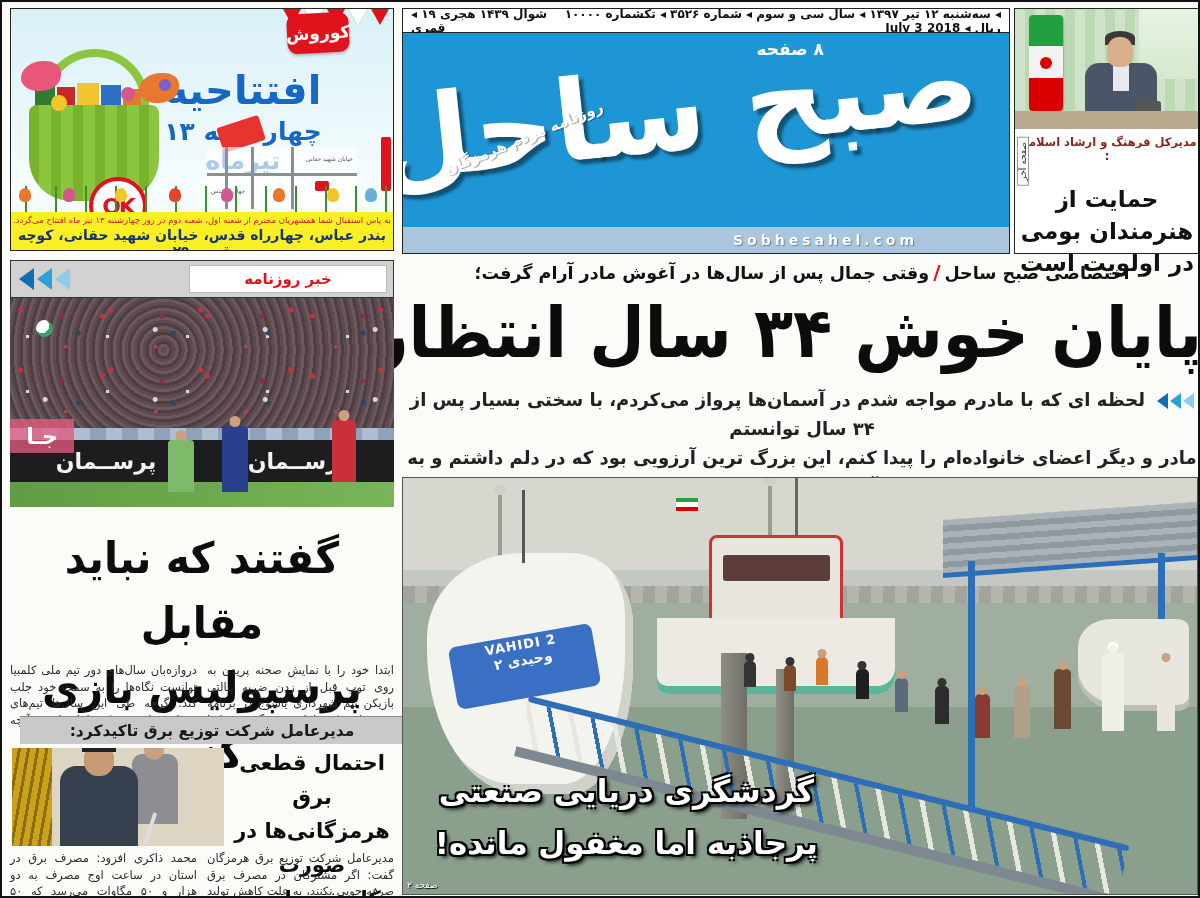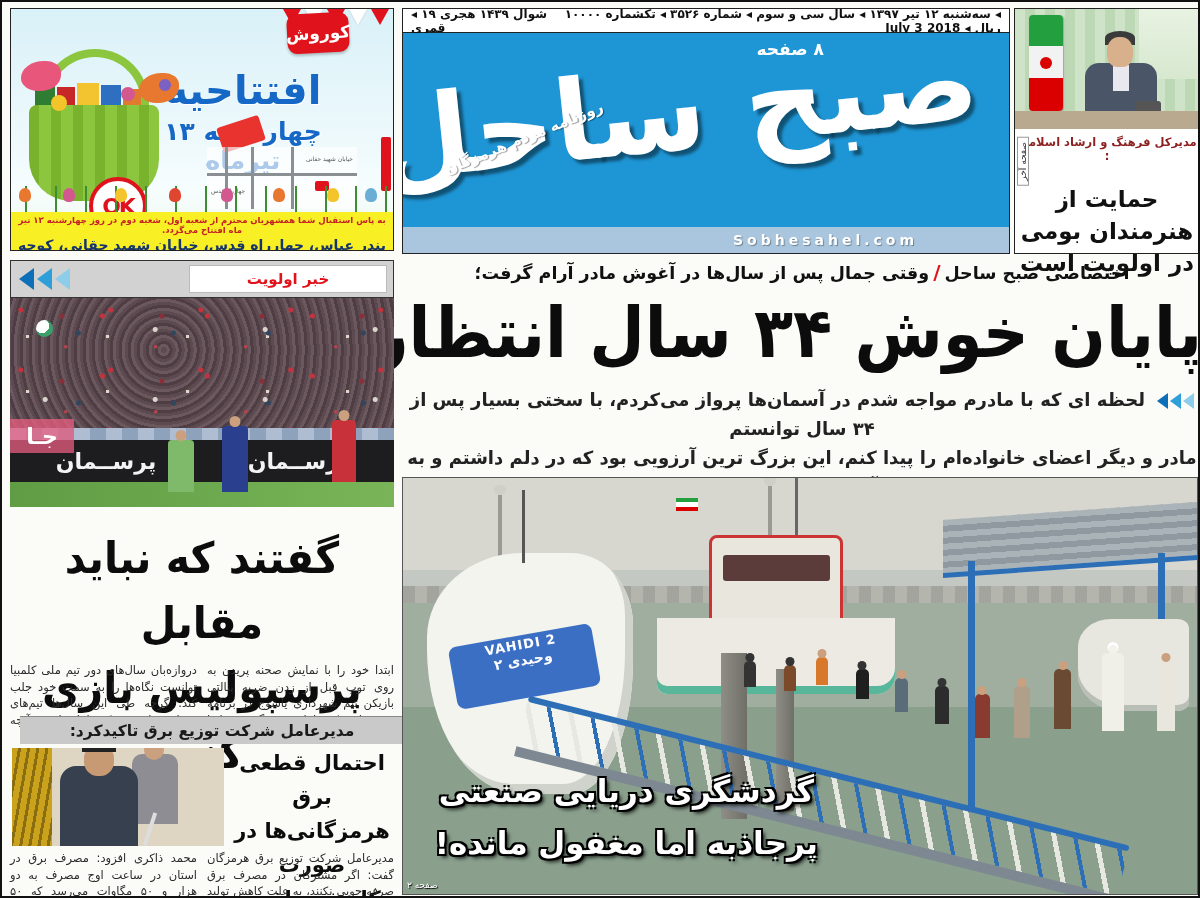--- a/index.html
+++ b/index.html
@@ -34,21 +34,21 @@
   .tag { position:absolute; right:130px; top:112px; width:44px; height:26px; background:#e8332f; transform:rotate(-18deg); border-radius:3px; }
   .admap { position:absolute; right:36px; top:138px; width:150px; height:62px; background:rgba(255,255,255,.65); }
   .admap .rd { position:absolute; background:#8a8f94; }
   .admap .lbl { position:absolute; font-size:6px; color:#555; white-space:nowrap; }
   .admap .pin { position:absolute; width:14px; height:10px; background:#e0121c; border-radius:2px; }
   .red-strip { position:absolute; right:2px; top:128px; width:10px; height:54px; background:#e0121c; border-radius:2px; }
   .meadow { position:absolute; left:0; bottom:38px; width:100%; height:26px;
             background:repeating-linear-gradient(90deg,transparent 0 14px,#3d8d33 14px 16px,transparent 16px 30px); }
   .meadow i { position:absolute; bottom:10px; width:12px; height:14px; border-radius:50% 50% 40% 40%; }
   .ad-yellow { position:absolute; left:0; bottom:0; width:100%; height:38px; background:#f8ef25; text-align:center; padding-top:3px; }
-  .ad-note { font-size:8.5px; color:#c52026; font-weight:bold; }
+  .ad-note { font-size:8.5px; color:#c52026; font-weight:normal; }
   .ad-address { font-size:14px; color:#15356b; font-weight:bold; margin-top:2px; }
 
   
   .masthead { position:absolute; left:400px; top:6px; width:608px; height:246px; }
   .dateline { height:25px; border:1px solid #222; background:#fff; display:flex; align-items:center;
               justify-content:space-between; direction:ltr; padding:0 8px; font-size:12px; font-weight:bold; color:#111; }
   .blue-box { position:relative; height:194px; background:#1e95d4; border-left:1px solid #222; border-right:1px solid #222; overflow:hidden; }
   .pages { position:absolute; right:185px; top:6px; color:#fff; font-size:17px; font-weight:bold; }
   .logo-script { position:absolute; right:30px; top:8px; width:560px; text-align:center; color:#fff;
                  font-size:112px; font-weight:bold; transform:rotate(-6deg); line-height:1.2;
@@ -297,21 +297,21 @@
           <i class="chev c2"></i>
           <i class="chev c1"></i>
         </span>
       <span>لحظه ای که با مادرم مواجه شدم در آسمان‌ها پرواز می‌کردم، با سختی بسیار پس از ۳۴ سال توانستم</span><br>
       <span>مادر و دیگر اعضای خانواده‌ام را پیدا کنم، این بزرگ ترین آرزویی بود که در دلم داشتم و به آن رسیدم</span>
       <span class="deck-pageref">صفحه آخر</span>
     </div>
   </div>
 
   <div class="excl-bar">
-    <div class="excl-box">خبر اولویت</div>
+    <div class="excl-box">خبر روزنامه</div>
     <div class="excl-chev">
         <i class="chev c3"></i>
         <i class="chev c2"></i>
         <i class="chev c1"></i>
       </div>
   </div>
 
   <div class="fb-photo">
     <div class="fb-crowd"></div>
     <div class="fb-rail"></div>

